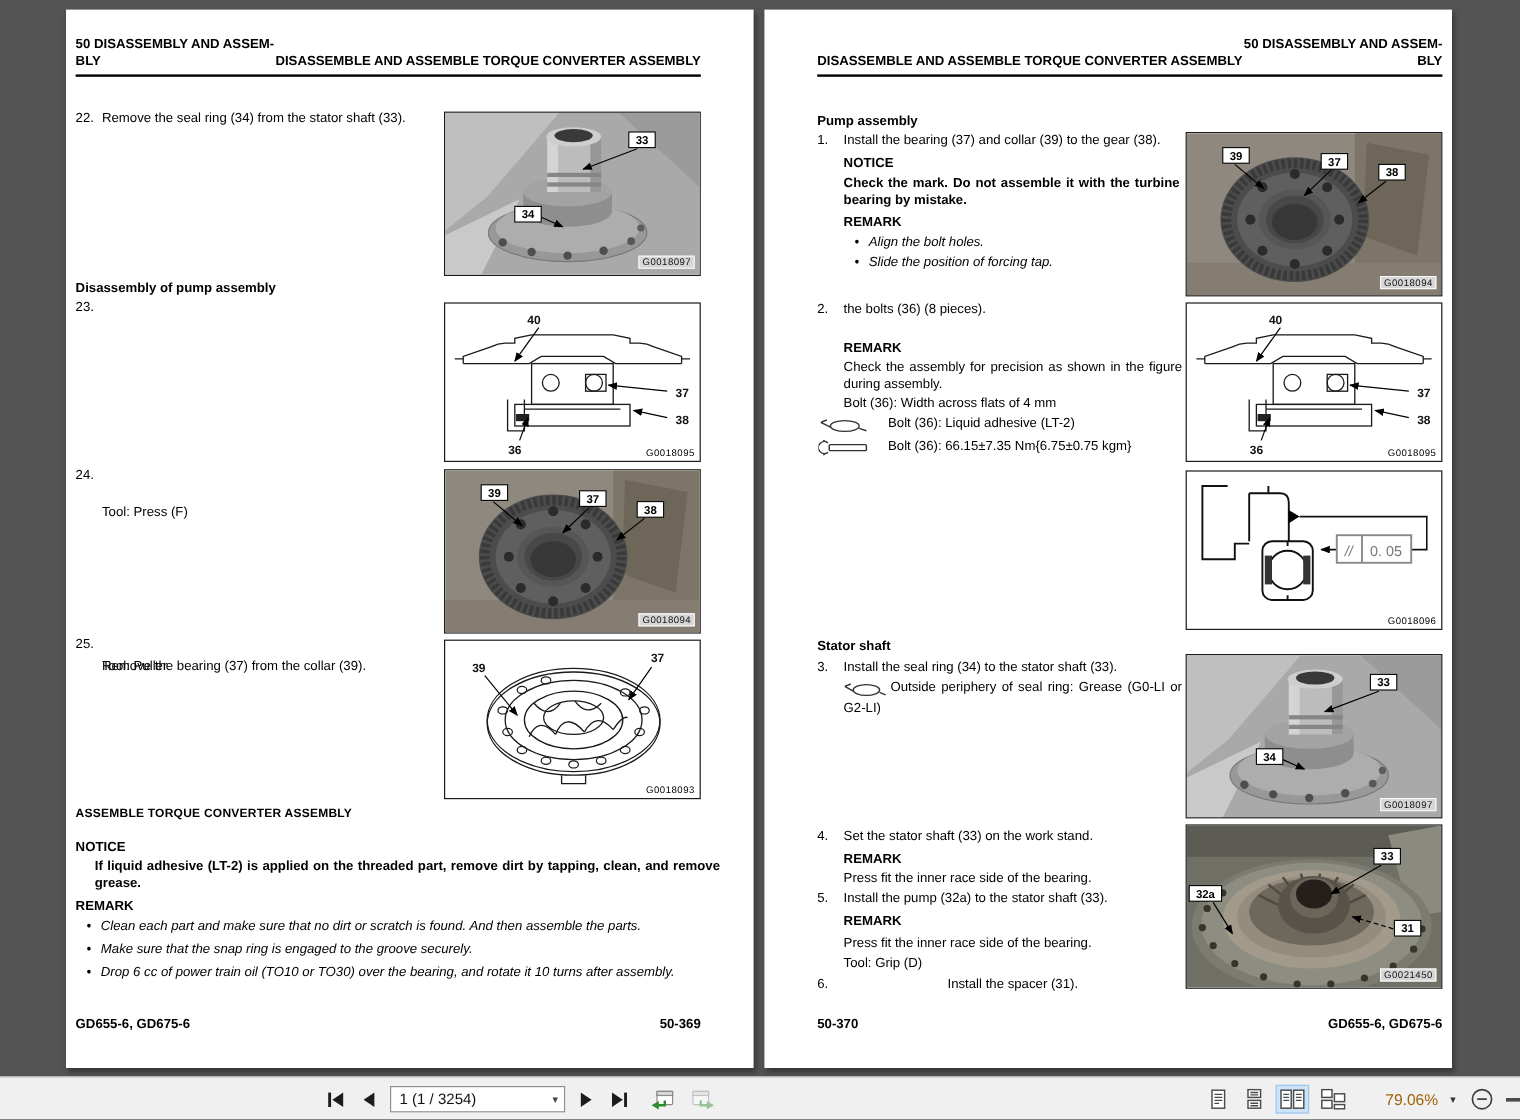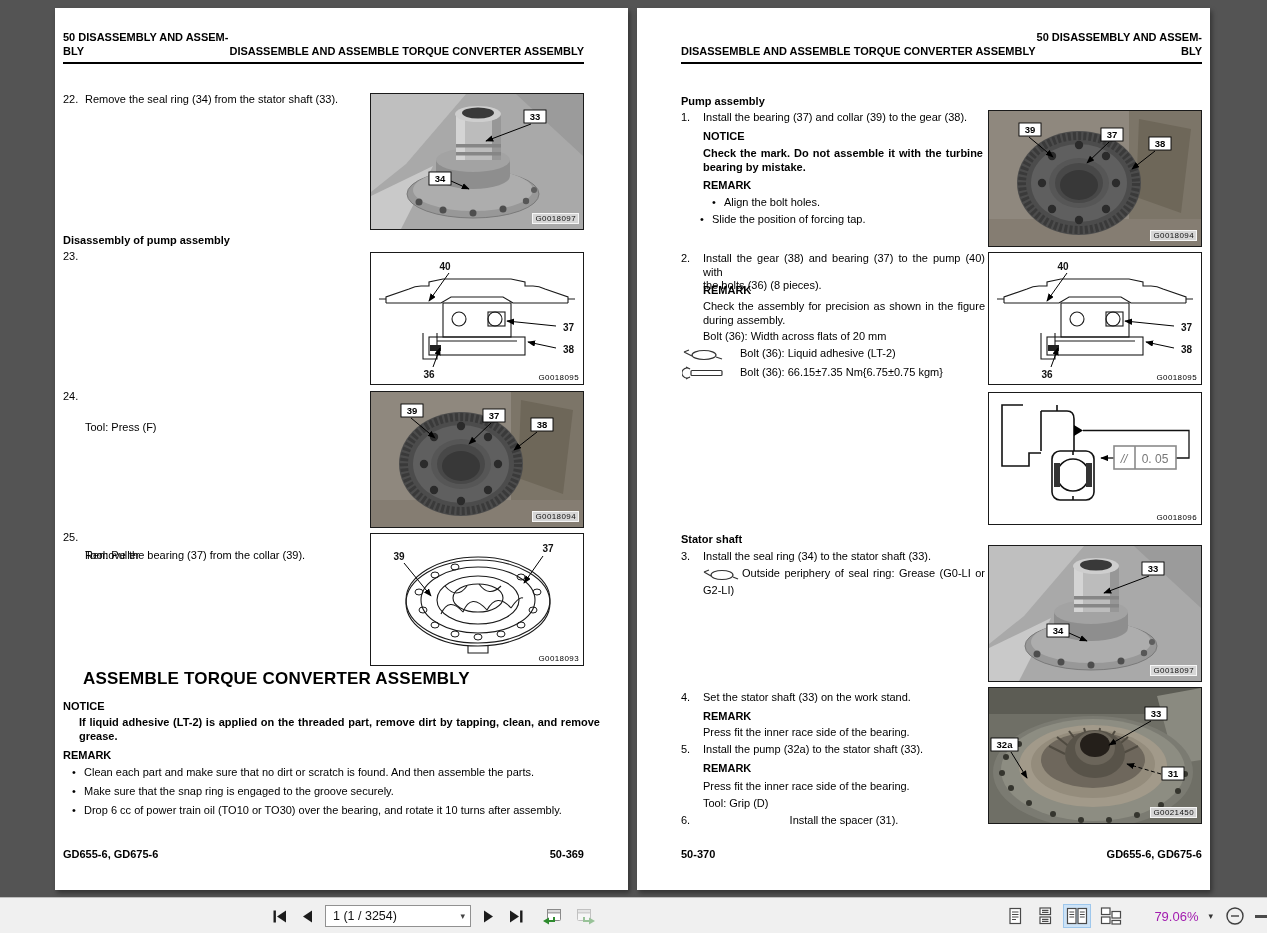--- a/index.html
+++ b/index.html
@@ -8,23 +8,23 @@
 
   .page { position:absolute; top:8px; width:573px; height:882px; background:#fff; box-shadow:2px 3px 5px rgba(0,0,0,.4); }
   #page-left { left:55px; }
   #page-right { left:637px; }
 
   .t { position:absolute; font-size:11px; line-height:13.5px; color:#000; }
   .b { font-weight:bold; }
   .hdr { font-size:11px; line-height:14px; font-weight:bold; }
   .rtxt { text-align:right; }
   .rule { position:absolute; height:2px; background:#000; }
-  .title { font-size:17px; font-weight:bold; letter-spacing:.2px;margin-left:20px; }
+  .title { font-size:10px; font-weight:bold; letter-spacing:.2px; }
   .jl { text-align:justify; text-align-last:justify; }
-  .bullet { padding-left:13px; }
+  .bullet { padding-left:13px;font-style:italic; }
   .bullet::before { content:"•"; position:absolute; left:1px; }
 
   .fig { position:absolute; border:1px solid #1a1a1a; background:#fff; }
   .fig svg { display:block; width:100%; height:100%; }
   .fig text { font-family:"Liberation Sans","DejaVu Sans",sans-serif; }
   .figid { position:absolute; right:4px; bottom:2px; font-size:8px; letter-spacing:.4px; color:#000; }
   .figid.photo { background:#d6d6d6; border:1px solid #f6f6f6; padding:0 2px; bottom:5px; color:#111; }
   .pl rect { fill:#fff; stroke:#000; stroke-width:.9; }
   .pl text { font-size:9.5px; font-weight:bold; fill:#000; }
   .dl { font-size:10px; font-weight:bold; fill:#111; }
@@ -32,21 +32,21 @@
 
   .toolbar { position:absolute; left:0; bottom:0; width:1267px; height:36px; background:#f0f0f0; border-top:1px solid #bdbdbd; }
   .tb-left { position:absolute; left:268px; top:0; height:36px; display:flex; align-items:center; }
   .tb-right { position:absolute; right:2px; top:0; height:36px; display:flex; align-items:center; }
   .tbtn { background:none; border:none; display:flex; align-items:center; justify-content:center; height:26px; padding:0 4px; cursor:pointer; }
   .navicon { fill:#1c1c1c; }
   .pagecombo { width:146px; height:22px; background:#fff; border:1px solid #919191; display:flex; align-items:center; justify-content:space-between; font-size:12.5px; padding:0 5px 0 7px; margin:0 8px; color:#111; }
   .pagecombo .caret { font-size:9px; color:#444; }
   .lay { background:none; border:1px solid transparent; padding:2px; display:flex; align-items:center; cursor:pointer; margin:0 3px; }
   .lay.sel { background:#cde3f7; border:1px solid #9ec7ec; }
-  .zoomlabel { font-size:13px; color:#a21caf; margin:0 10px 0 26px; }
+  .zoomlabel { font-size:13px; color:#a16207; margin:0 10px 0 26px; }
   .zcaret { font-size:9px; color:#333; margin-right:10px; }
   .sliderstub { width:14px; height:3px; background:#4a4a4a; margin-left:8px; margin-right:-4px; }
   .inline-icon { position:absolute; }
 </style>
 </head>
 <body>
 
 <svg width="0" height="0" style="position:absolute" aria-hidden="true">
   <defs>
     <marker id="arw" markerWidth="9" markerHeight="8" refX="7.2" refY="3.2" orient="auto" markerUnits="userSpaceOnUse">
@@ -240,21 +240,21 @@
   <div class="t b" style="left:44px; top:87px;">Pump assembly</div>
   <div class="t" style="left:44px; top:103px; width:20px;">1.</div>
   <div class="t" style="left:66px; top:103px; width:282px;">Install the bearing (37) and collar (39) to the gear (38).</div>
   <div class="t b" style="left:66px; top:122px;">NOTICE</div>
   <div class="t b" style="left:66px; top:139px; width:280px;">
     <div class="jl">Check the mark. Do not assemble it with the turbine</div>
     <div>bearing by mistake.</div>
   </div>
   <div class="t b" style="left:66px; top:171px;">REMARK</div>
   <div class="t bullet" style="left:74px; top:188px; width:260px;">Align the bolt holes.</div>
-  <div class="t bullet" style="left:62px; top:205px; width:260px;">Slide the position of forcing tap.</div>
+  <div class="t bullet" style="left:74px; top:205px; width:260px;">Slide the position of forcing tap.</div>
 
   <div class="fig" style="left:351px; top:102px; width:214px; height:137px;">
     <svg viewBox="0 0 212 135">
       <rect width="212" height="135" fill="#8f887e"></rect>
       <rect x="140" y="0" width="72" height="135" fill="#7c7568"></rect>
       <rect x="0" y="108" width="212" height="27" fill="#857d72"></rect>
       <polygon points="150,8 202,18 192,102 147,86" fill="#6e6759"></polygon>
       <ellipse cx="90" cy="72" rx="62" ry="52" fill="#4c4c4c"></ellipse>
       <ellipse cx="90" cy="72" rx="57" ry="47" fill="none" stroke="#3a3a3a" stroke-width="8" stroke-dasharray="3 2.2"></ellipse>
       <ellipse cx="90" cy="72" rx="48" ry="39" fill="#5f5f5f"></ellipse>
@@ -283,29 +283,28 @@
       <g class="pl">
         <rect x="160" y="26" width="22" height="13"></rect>
         <text x="171" y="36" text-anchor="middle">38</text>
       </g>
     </svg>
     <div class="figid photo">G0018094</div>
   </div>
 
   <div class="t" style="left:44px; top:244px; width:20px;">2.</div>
   <div class="t" style="left:66px; top:244px; width:282px;">
-    <div class="jl">Install the gear (38) and bearing (37) to the pump (40) with</div>
     <div>the bolts (36) (8 pieces).</div>
   </div>
   <div class="t b" style="left:66px; top:276px;">REMARK</div>
   <div class="t" style="left:66px; top:292px; width:282px;">
     <div class="jl">Check the assembly for precision as shown in the figure</div>
     <div>during assembly.</div>
   </div>
-  <div class="t" style="left:66px; top:322px; width:282px;">Bolt (36): Width across flats of 20 mm</div>
+  <div class="t" style="left:66px; top:322px; width:282px;">Bolt (36): Width across flats of 4 mm</div>
 
   <svg class="inline-icon" style="left:45px; top:340px;" width="42" height="13" viewBox="0 0 42 13">
     <path d="M2,4 L10,8 M2,4 L7,2" stroke="#333" stroke-width="1.2" fill="none"></path>
     <ellipse cx="22" cy="7" rx="12" ry="4.5" fill="none" stroke="#333" stroke-width="1.2"></ellipse>
     <path d="M34,9 L40,11" stroke="#333" stroke-width="1.2"></path>
   </svg>
   <div class="t" style="left:103px; top:339px; width:245px;">Bolt (36): Liquid adhesive (LT-2)</div>
 
   <svg class="inline-icon" style="left:45px; top:358px;" width="42" height="14" viewBox="0 0 42 14">
     <path d="M8,3 A5,5 0 1 0 8,11 M8,3 L4,1 M8,11 L4,13" stroke="#333" stroke-width="1.2" fill="none"></path>

